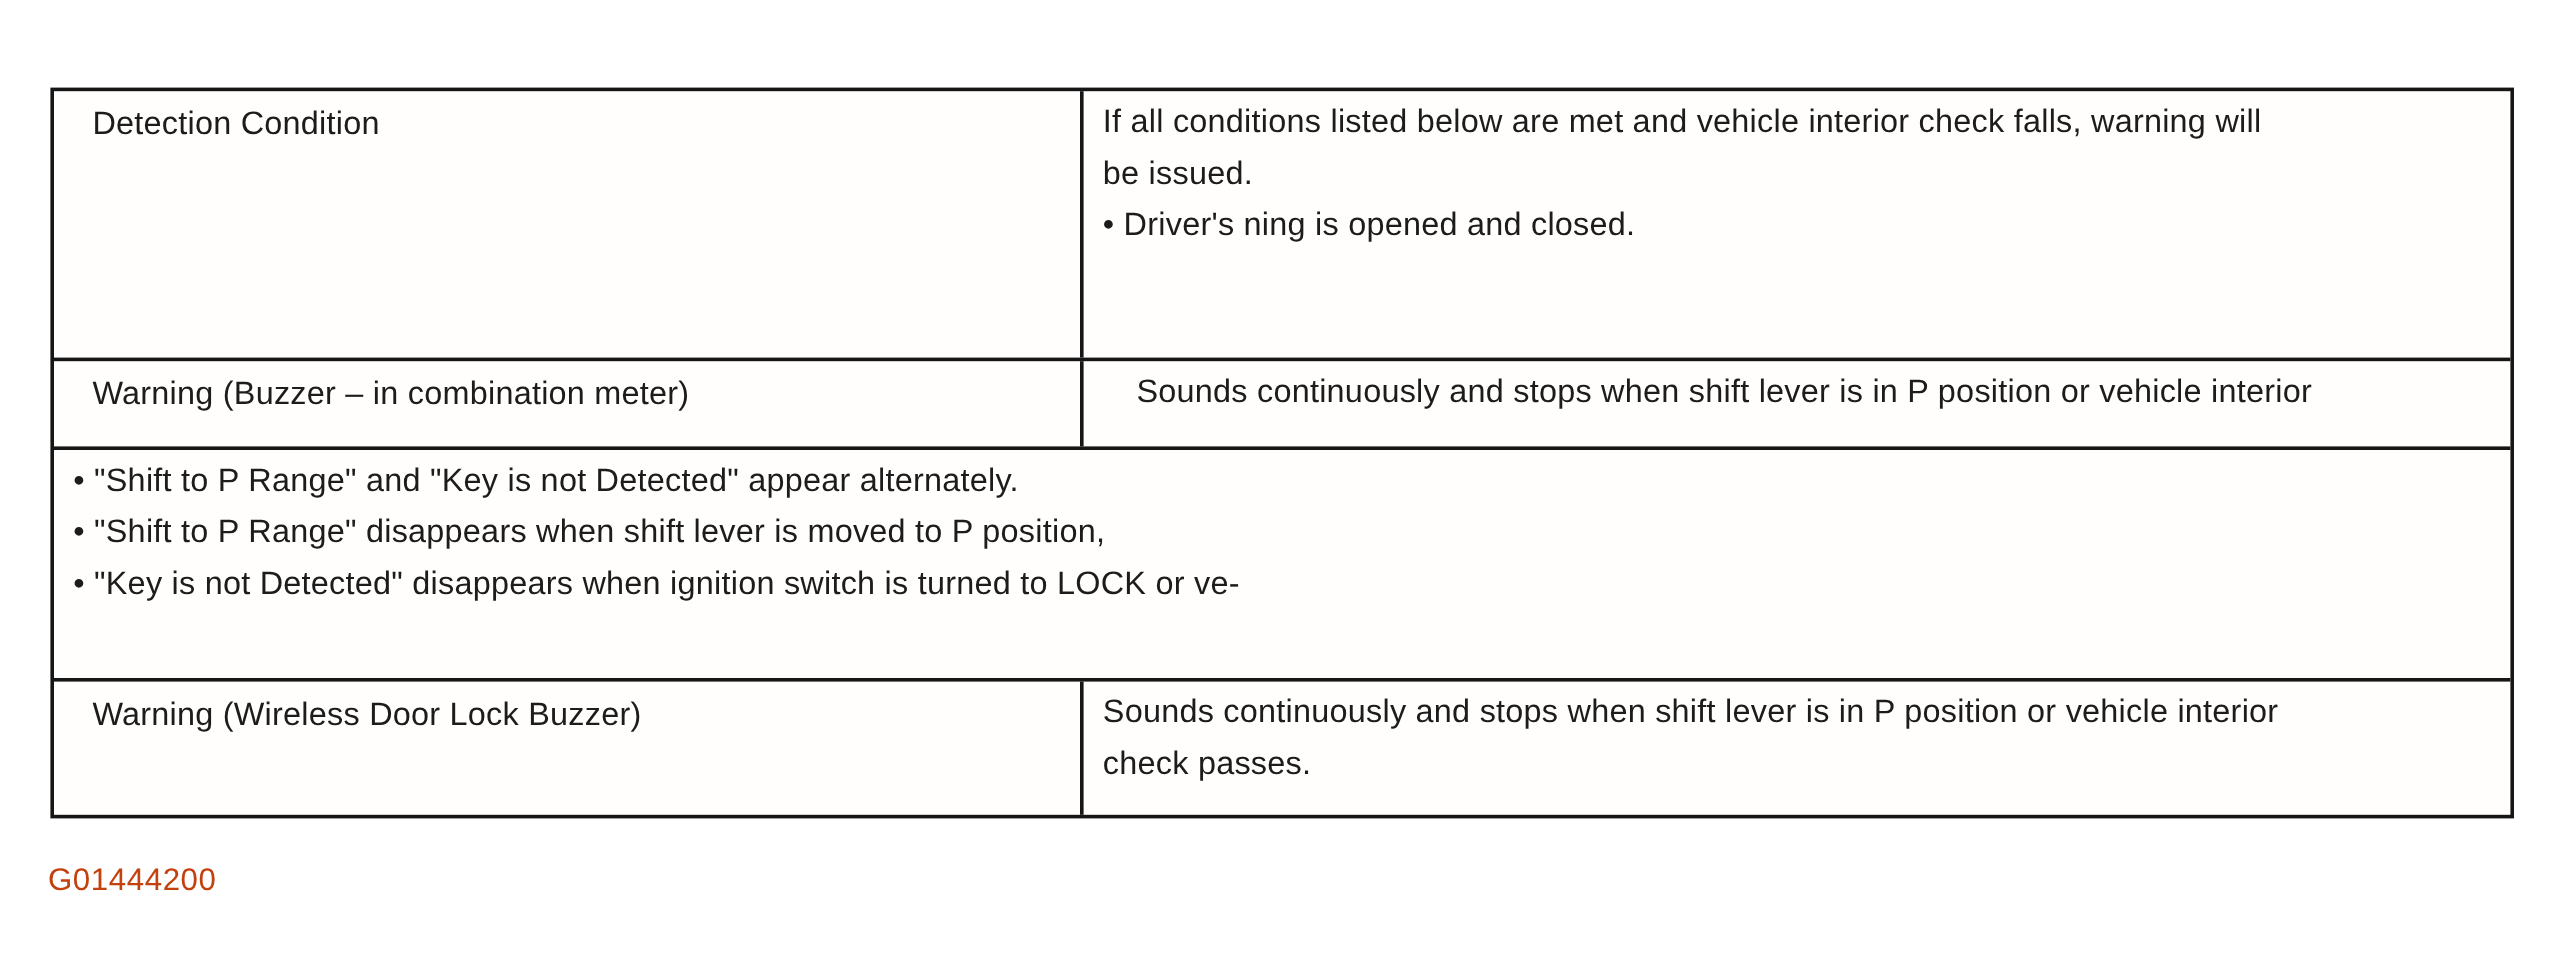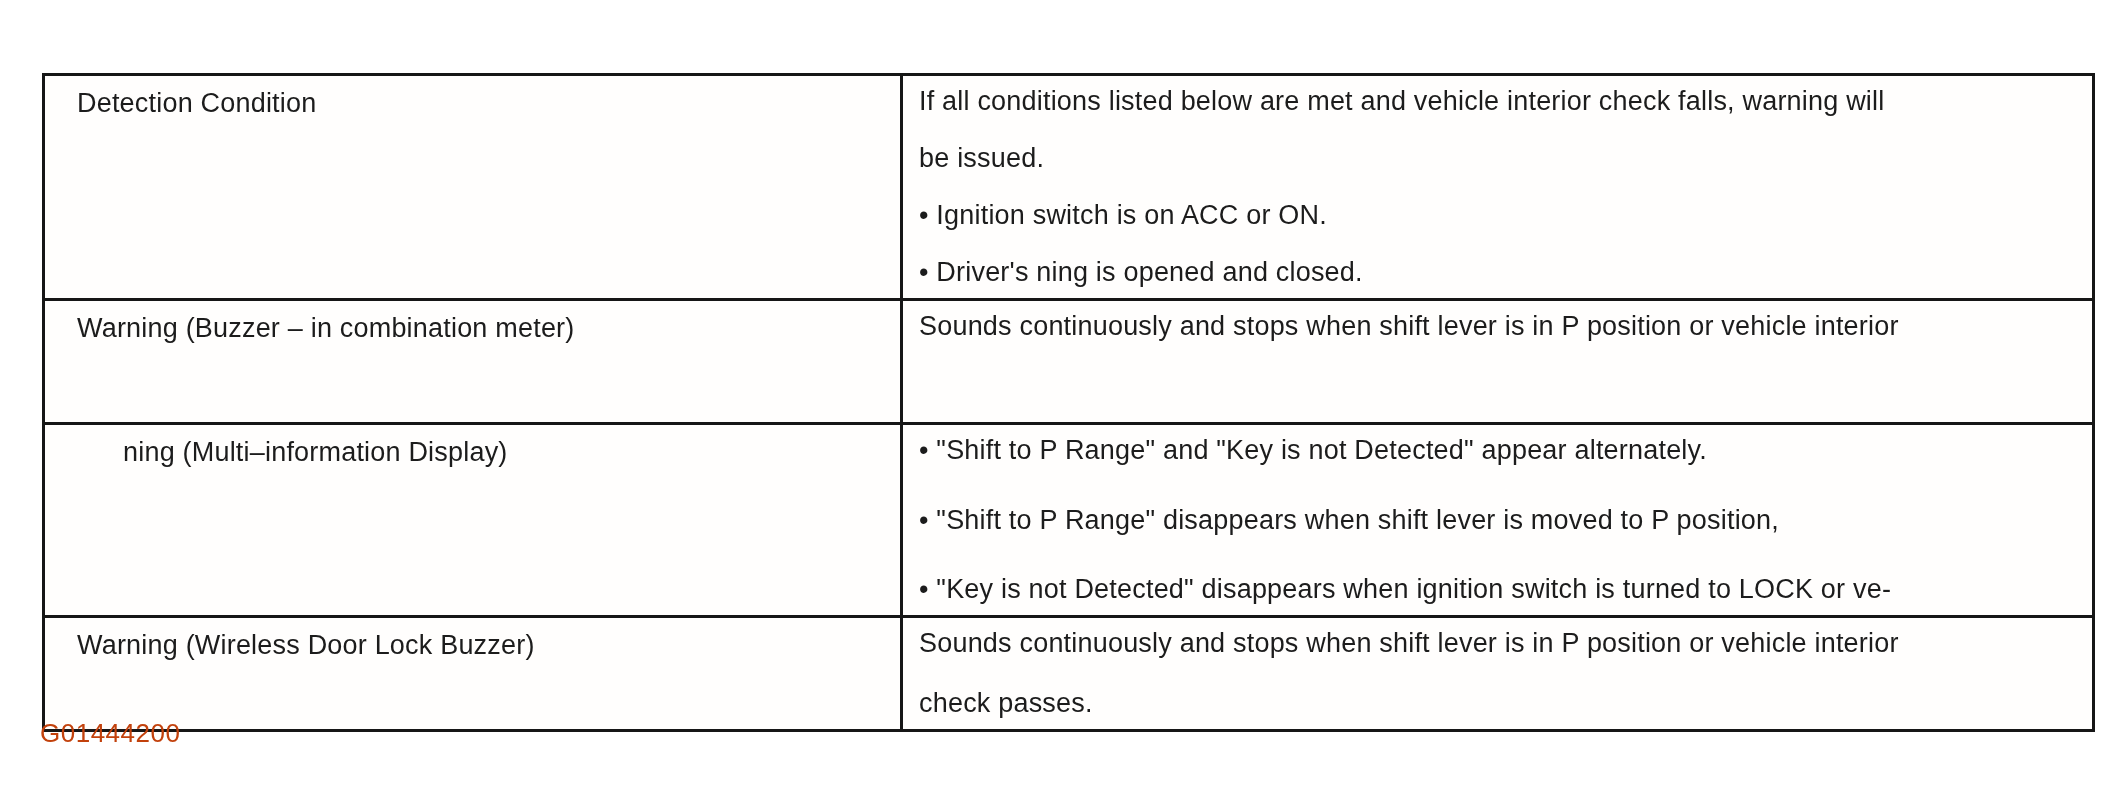--- a/index.html
+++ b/index.html
@@ -46,25 +46,25 @@
     align-items: flex-start;
     padding: 6px 14px 6px 32px;
   }
   .cell.left.indented {
     padding-left: 78px;
   }
   .cell.right {
     flex: 1 1 auto;
     display: flex;
     flex-direction: column;
-    justify-content: space-between;
+    justify-content: flex-start;
     padding: 4px 12px 4px 16px;
   }
   .row-1 { height: 222px; }
-  .row-2 { height: 124px; }
+  .row-2 { height: 74px; gap: 28px; }
   .row-3 { height: 193px; }
   .row-4 { height: 114px; }
   .cell-line {
     white-space: pre-wrap;
   }
   .caption {
     position: absolute;
     left: 40px;
     top: 718px;
     font-size: 26px;
@@ -79,38 +79,34 @@
 
   <div class="doc-table">
 
     <div class="t-row row-1">
       <div class="cell left">
         <span>Detection Condition</span>
       </div>
       <div class="cell right">
           <div class="cell-line">If all conditions listed below are met and vehicle interior check falls, warning will</div>
           <div class="cell-line">be issued.</div>
-          <div class="cell-line">• Ignition switch is on ACC or ON.</div>
           <div class="cell-line">• Driver's ning is opened and closed.</div>
         </div>
     </div>
 
     <div class="t-row row-2">
       <div class="cell left">
         <span>Warning (Buzzer – in combination meter)</span>
       </div>
       <div class="cell right">
           <div class="cell-line">Sounds continuously and stops when shift lever is in P position or vehicle interior</div>
         </div>
     </div>
 
     <div class="t-row row-3">
-      <div class="cell left indented">
-        <span>ning (Multi–information Display)</span>
-      </div>
       <div class="cell right">
           <div class="cell-line">• "Shift to P Range" and "Key is not Detected" appear alternately.</div>
           <div class="cell-line">• "Shift to P Range" disappears when shift lever is moved to P position,</div>
           <div class="cell-line">• "Key is not Detected" disappears when ignition switch is turned to LOCK or ve-</div>
         </div>
     </div>
 
     <div class="t-row row-4">
       <div class="cell left">
         <span>Warning (Wireless Door Lock Buzzer)</span>

